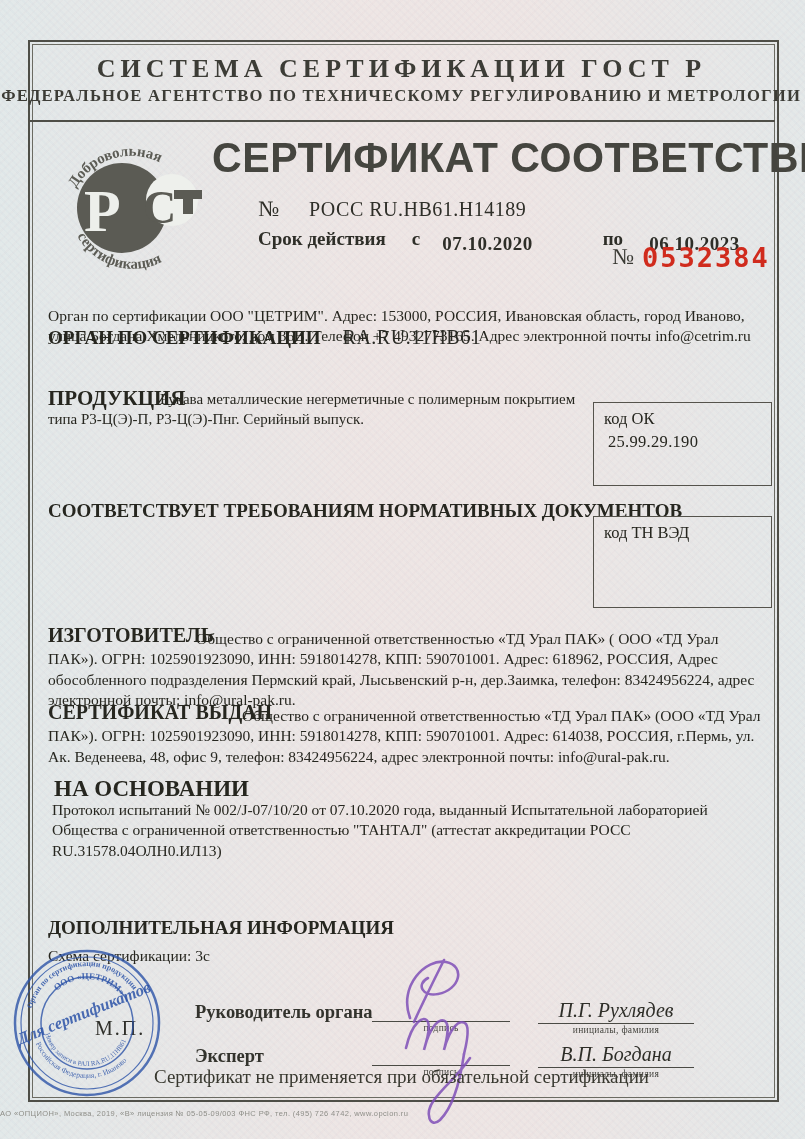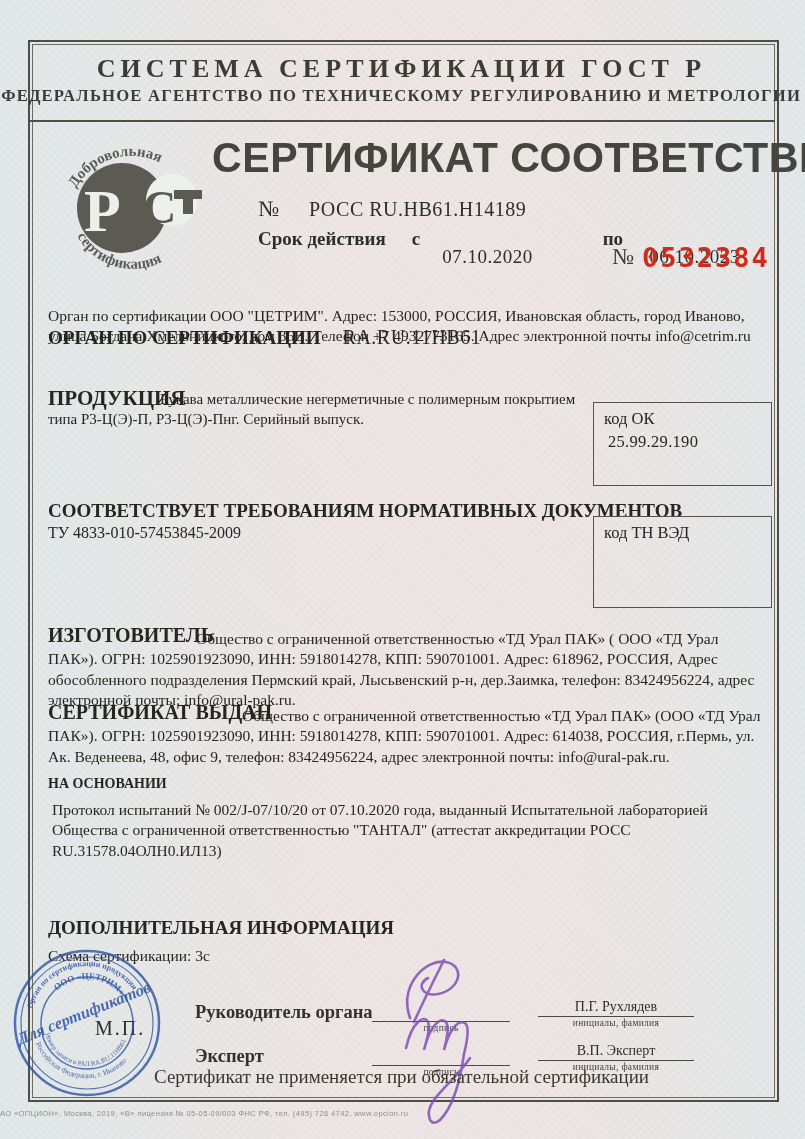--- a/index.html
+++ b/index.html
@@ -19,35 +19,35 @@
   .headerbox{left:28px;top:40px;width:747px;height:80px;border-bottom:2px solid #4e4e47;
     display:flex;flex-direction:column;align-items:center;justify-content:center;gap:2px;}
   .h1{font-weight:bold;font-size:26px;letter-spacing:5px;color:#3c3c36;white-space:nowrap;}
   .h2{font-weight:bold;font-size:17px;letter-spacing:1.2px;color:#3c3c36;white-space:nowrap;transform:scaleX(.98);}
   .title{left:212px;top:134px;width:560px;font-family:"Liberation Sans",sans-serif;font-weight:bold;
     font-size:42px;color:#45453f;white-space:nowrap;letter-spacing:.5px;transform:scaleX(.98);transform-origin:left;}
   .numrow{left:258px;top:196px;font-size:20px;color:#2e2e28;}
   .numrow .no{font-size:22px;}
   .numrow .val{margin-left:30px;letter-spacing:.5px;}
   .validity{left:258px;top:228px;font-size:19px;font-weight:bold;color:#2e2e28;display:flex;align-items:flex-start;}
-  .validity .date{font-weight:normal;margin-top:18px;letter-spacing:.5px;}
+  .validity .date{font-weight:bold;margin-top:5px;letter-spacing:.5px;}
   .serial{left:612px;top:244px;display:flex;align-items:flex-start;}
   .serial .no{font-size:23px;color:#3a3a34;margin-right:8px;}
   .serial .digits{font-family:"DejaVu Sans Mono",monospace;font-size:27px;font-weight:bold;color:#d02b1d;letter-spacing:2px;margin-top:-2px;}
   .seclabel{font-weight:bold;color:#26261f;white-space:nowrap;}
   .body15{font-size:15.5px;line-height:1.32;color:#26261f;}
   .codebox{border:1.5px solid #55534c;padding:6px 10px;font-size:16.5px;color:#26261f;}
   .codebox .cbv{margin-top:3px;padding-left:4px;letter-spacing:.3px;}
   .orgrow{display:flex;align-items:baseline;}
   .orgrow .code{font-weight:normal;font-size:20px;margin-left:22px;letter-spacing:.5px;margin-top:43px;}
   .sig-role{font-size:18.5px;font-weight:bold;color:#33332d;white-space:nowrap;}
   .sig-line{border-bottom:1.5px solid #4a4a44;height:18px;}
   .sig-sub{font-size:9.5px;color:#45453f;text-align:center;margin-top:1px;letter-spacing:.3px;}
   .sig-name{text-align:center;}
-  .sig-name .nm{font-size:14px;color:#2e2e28;padding-bottom:1px;border-bottom:1.5px solid #4a4a44;white-space:nowrap;}
+  .sig-name .nm{font-size:20px;color:#2e2e28;padding-bottom:1px;border-bottom:1.5px solid #4a4a44;white-space:nowrap;font-style:italic;}
   .mp{font-size:20px;color:#2f2f2a;letter-spacing:2px;}
   .bottomnote{left:28px;top:1066px;width:747px;text-align:center;font-size:19px;color:#38382f;}
   .fineprint{left:0;top:1109px;width:805px;text-align:left;font-family:"Liberation Sans",sans-serif;
     font-size:7.5px;color:#8e8e88;letter-spacing:.4px;}
   svg text{font-family:"Liberation Serif",serif;}
 </style>
 </head>
 <body>
 
 <div class="paper">
@@ -108,33 +108,32 @@
   <div class="abs body15" style="left:48px;top:306px;width:712px;">Орган по сертификации ООО "ЦЕТРИМ". Адрес: 153000, РОССИЯ, Ивановская область, город Иваново, улица Богдана Хмельницкого, дом 36В. Телефон +7 4932773165. Адрес электронной почты info@cetrim.ru</div>
 
   <div class="abs seclabel" style="left:48px;top:386px;font-size:21px;">ПРОДУКЦИЯ</div>
   <div class="abs body15" style="left:48px;top:390px;width:560px;text-indent:112px;font-size:15px;">Рукава металлические  негерметичные с полимерным покрытием типа Р3-Ц(Э)-П, Р3-Ц(Э)-Пнг. Серийный выпуск.</div>
   <div class="abs codebox" style="left:593px;top:402px;width:157px;height:70px;">
     <div>код ОК</div>
     <div class="cbv">25.99.29.190</div>
   </div>
 
   <div class="abs seclabel" style="left:48px;top:500px;font-size:19px;">СООТВЕТСТВУЕТ ТРЕБОВАНИЯМ НОРМАТИВНЫХ ДОКУМЕНТОВ</div>
-  <div class="abs body15" style="left:48px;top:522px;font-size:16px;">ТУ  4833-010-57453845-2009</div>
   <div class="abs seclabel" style="left:48px;top:624px;font-size:20px;">ИЗГОТОВИТЕЛЬ</div>
 
   <div class="abs codebox" style="left:593px;top:516px;width:157px;height:78px;">
     <div>код ТН ВЭД</div>
     <div class="cbv"></div>
   </div>
   <div class="abs body15" style="left:48px;top:629px;width:714px;text-indent:148px;">Общество с ограниченной ответственностью «ТД Урал ПАК» ( ООО «ТД Урал ПАК»). ОГРН: 1025901923090, ИНН: 5918014278, КПП: 590701001. Адрес: 618962, РОССИЯ, Адрес обособленного подразделения Пермский край, Лысьвенский р-н, дер.Заимка, телефон: 83424956224, адрес электронной почты: info@ural-pak.ru.</div>
 
   <div class="abs seclabel" style="left:48px;top:701px;font-size:20px;">СЕРТИФИКАТ ВЫДАН</div>
   <div class="abs body15" style="left:48px;top:706px;width:714px;text-indent:194px;">Общество с ограниченной ответственностью «ТД Урал ПАК» (ООО «ТД Урал ПАК»). ОГРН: 1025901923090, ИНН: 5918014278, КПП: 590701001. Адрес: 614038, РОССИЯ, г.Пермь, ул. Ак. Веденеева, 48, офис 9, телефон: 83424956224, адрес электронной почты: info@ural-pak.ru.</div>
 
-  <div class="abs seclabel" style="left:48px;top:776px;font-size:14px;">НА ОСНОВАНИИ</div>
+  <div class="abs seclabel" style="left:54px;top:776px;font-size:23px;">НА ОСНОВАНИИ</div>
   <div class="abs body15" style="left:52px;top:800px;width:700px;">Протокол испытаний № 002/J-07/10/20 от 07.10.2020 года, выданный Испытательной лабораторией Общества с ограниченной ответственностью "ТАНТАЛ" (аттестат аккредитации РОСС RU.31578.04ОЛН0.ИЛ13)</div>
 
   <div class="abs seclabel" style="left:48px;top:917px;font-size:19px;">ДОПОЛНИТЕЛЬНАЯ ИНФОРМАЦИЯ</div>
   <div class="abs body15" style="left:48px;top:946px;">Схема сертификации: 3с</div>
 
   <div class="abs mp" style="left:95px;top:1017px;">М.П.</div>
 
   <div class="abs sig-role" style="left:195px;top:1002px;">Руководитель органа</div>
   <div class="abs" style="left:372px;top:1003px;width:138px;">
     <div class="sig-line"></div>
@@ -144,21 +143,21 @@
     <div class="nm">П.Г. Рухлядев</div>
     <div class="sig-sub">инициалы, фамилия</div>
   </div>
 
   <div class="abs sig-role" style="left:195px;top:1046px;">Эксперт</div>
   <div class="abs" style="left:372px;top:1047px;width:138px;">
     <div class="sig-line"></div>
     <div class="sig-sub">подпись</div>
   </div>
   <div class="abs sig-name" style="left:538px;top:1043px;width:156px;">
-    <div class="nm">В.П. Эксперт</div>
+    <div class="nm">В.П. Богдана</div>
     <div class="sig-sub">инициалы, фамилия</div>
   </div>
 
   <svg class="abs" style="left:388px;top:952px;" width="130" height="78" viewBox="0 0 130 78">
     <g fill="none" stroke="#8050b8" stroke-width="2.6" stroke-linecap="round" opacity=".85">
       <path d="M 22,66 C 10,34 38,6 58,10 C 78,14 72,38 50,42 C 34,45 28,32 40,26"></path>
       <path d="M 56,8 C 46,28 34,52 26,70"></path>
     </g>
   </svg>
   <svg class="abs" style="left:398px;top:1000px;" width="145" height="132" viewBox="0 0 145 132">

